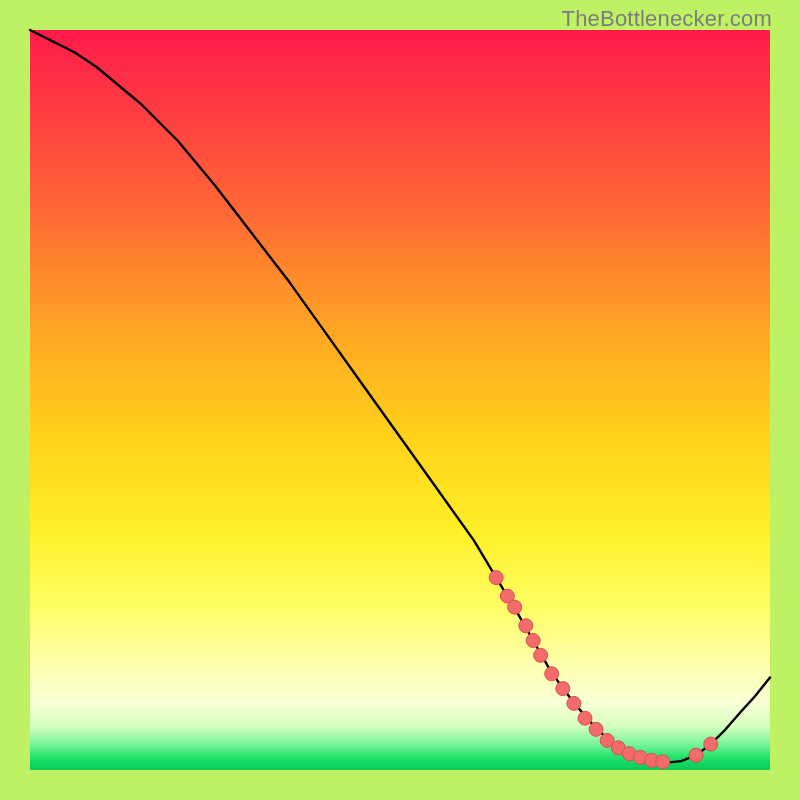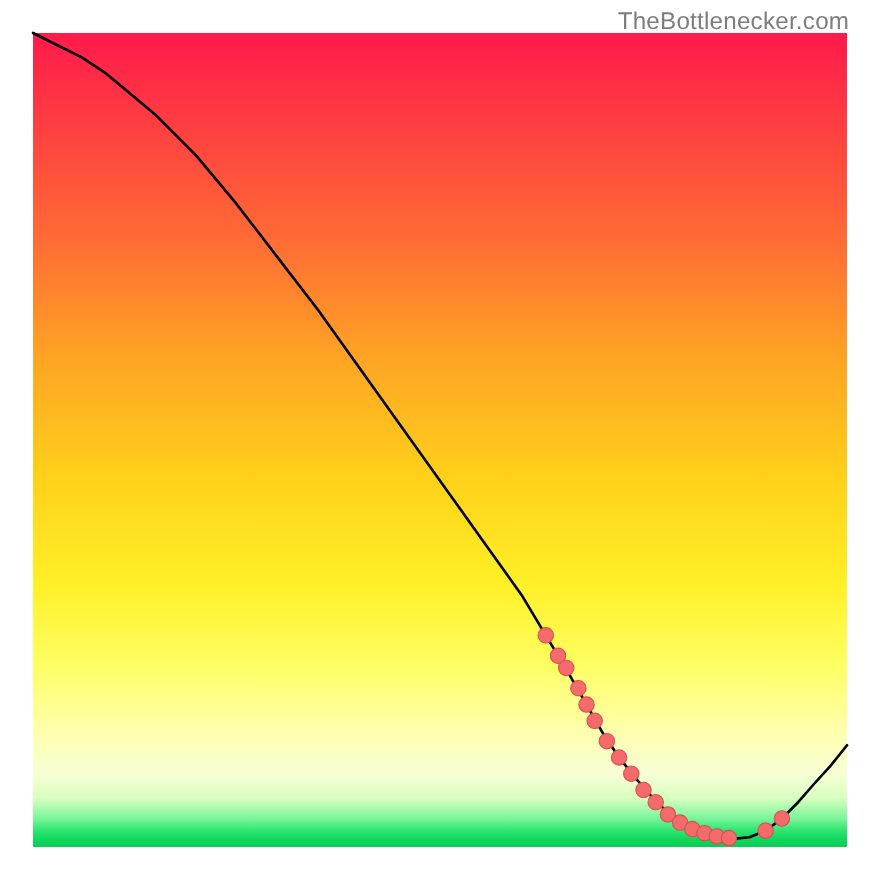--- a/index.html
+++ b/index.html
@@ -8,21 +8,21 @@
     width: 800px;
     height: 800px;
     overflow: hidden;
     background: #000;
     font-family: Arial, Helvetica, sans-serif;
   }
   .frame {
     position: relative;
     width: 800px;
     height: 800px;
-    background: #ffffff;
+    background: #bef264;
   }
   .plot-area {
     position: absolute;
     left: 30px;
     top: 30px;
     width: 740px;
     height: 740px;
   }
   .gradient-bg {
     position: absolute;

